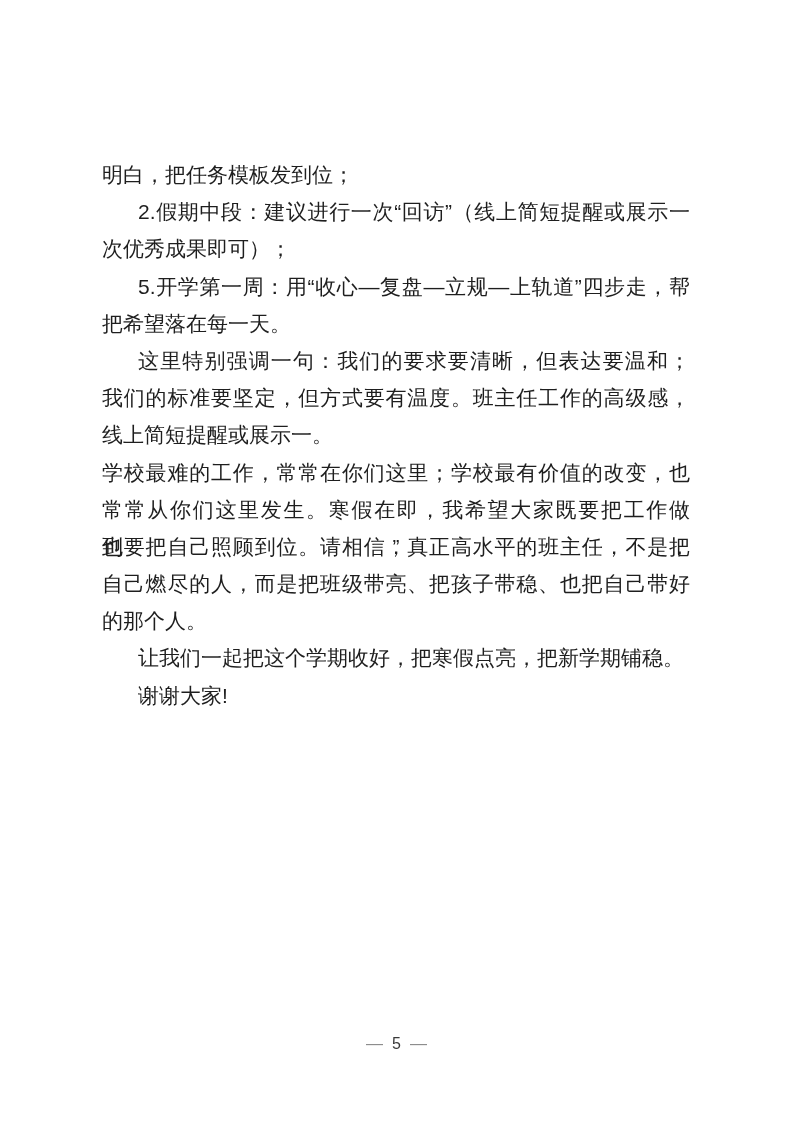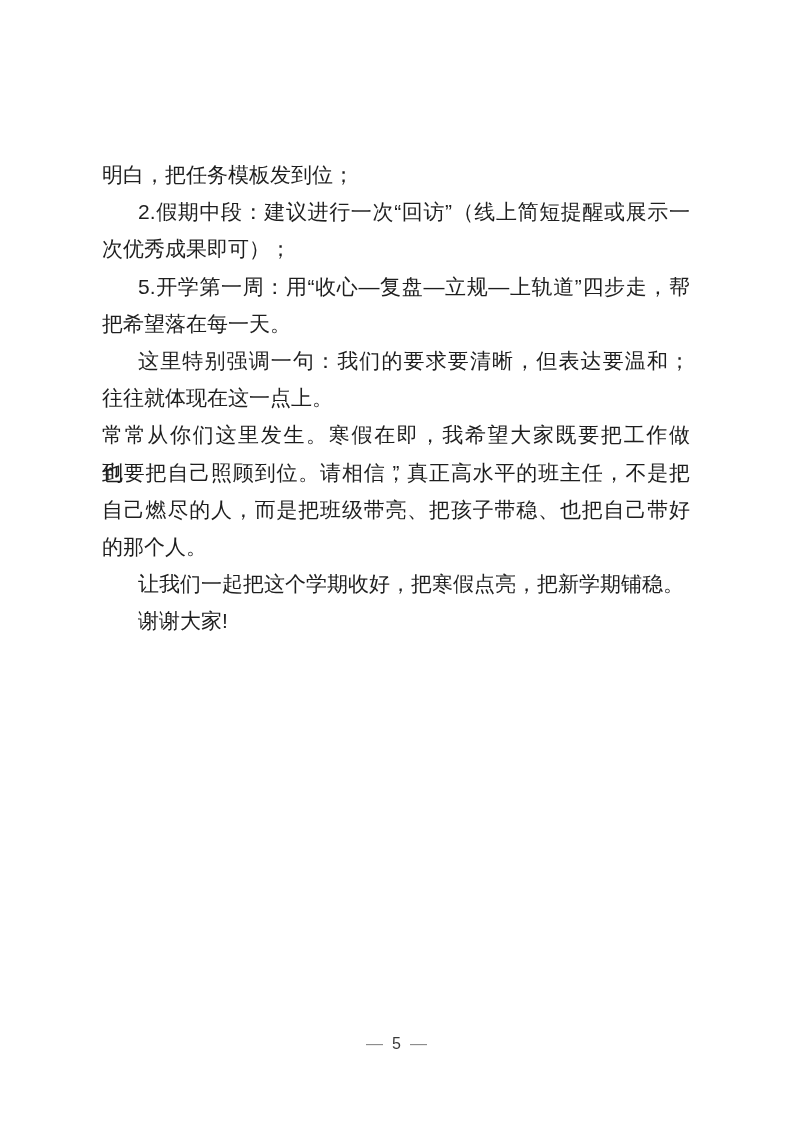--- a/index.html
+++ b/index.html
@@ -63,21 +63,23 @@
 
 <div class="page">
 
   <div class="textblock">
       <div class="line">明白，把任务模板发到位；</div>
       <div class="line indent fill">2.假期中段：建议进行一次“回访”（线上简短提醒或展示一</div>
       <div class="line">次优秀成果即可）；</div>
       <div class="line indent fill">5.开学第一周：用“收心—复盘—立规—上轨道”四步走，帮</div>
       <div class="line">把希望落在每一天。</div>
       <div class="line indent fill">这里特别强调一句：我们的要求要清晰，但表达要温和；</div>
-      <div class="line">往往就体现在这一点上。</div>
+      <div class="line fill">我们的标准要坚定，但方式要有温度。班主任工作的高级感，</div>
+      <div class="line">线上简短提醒或展示一。</div>
+      <div class="line fill">学校最难的工作，常常在你们这里；学校最有价值的改变，也</div>
       <div class="line fill">常常从你们这里发生。寒假在即，我希望大家既要把工作做到”，</div>
       <div class="line fill">也要把自己照顾到位。请相信，真正高水平的班主任，不是把</div>
       <div class="line fill">自己燃尽的人，而是把班级带亮、把孩子带稳、也把自己带好</div>
       <div class="line">的那个人。</div>
       <div class="line indent">让我们一起把这个学期收好，把寒假点亮，把新学期铺稳。</div>
       <div class="line indent">谢谢大家!</div>
     </div>
 
   <div class="footer">
     <span class="dash">—</span><span class="pagenum">5</span><span class="dash">—</span>

